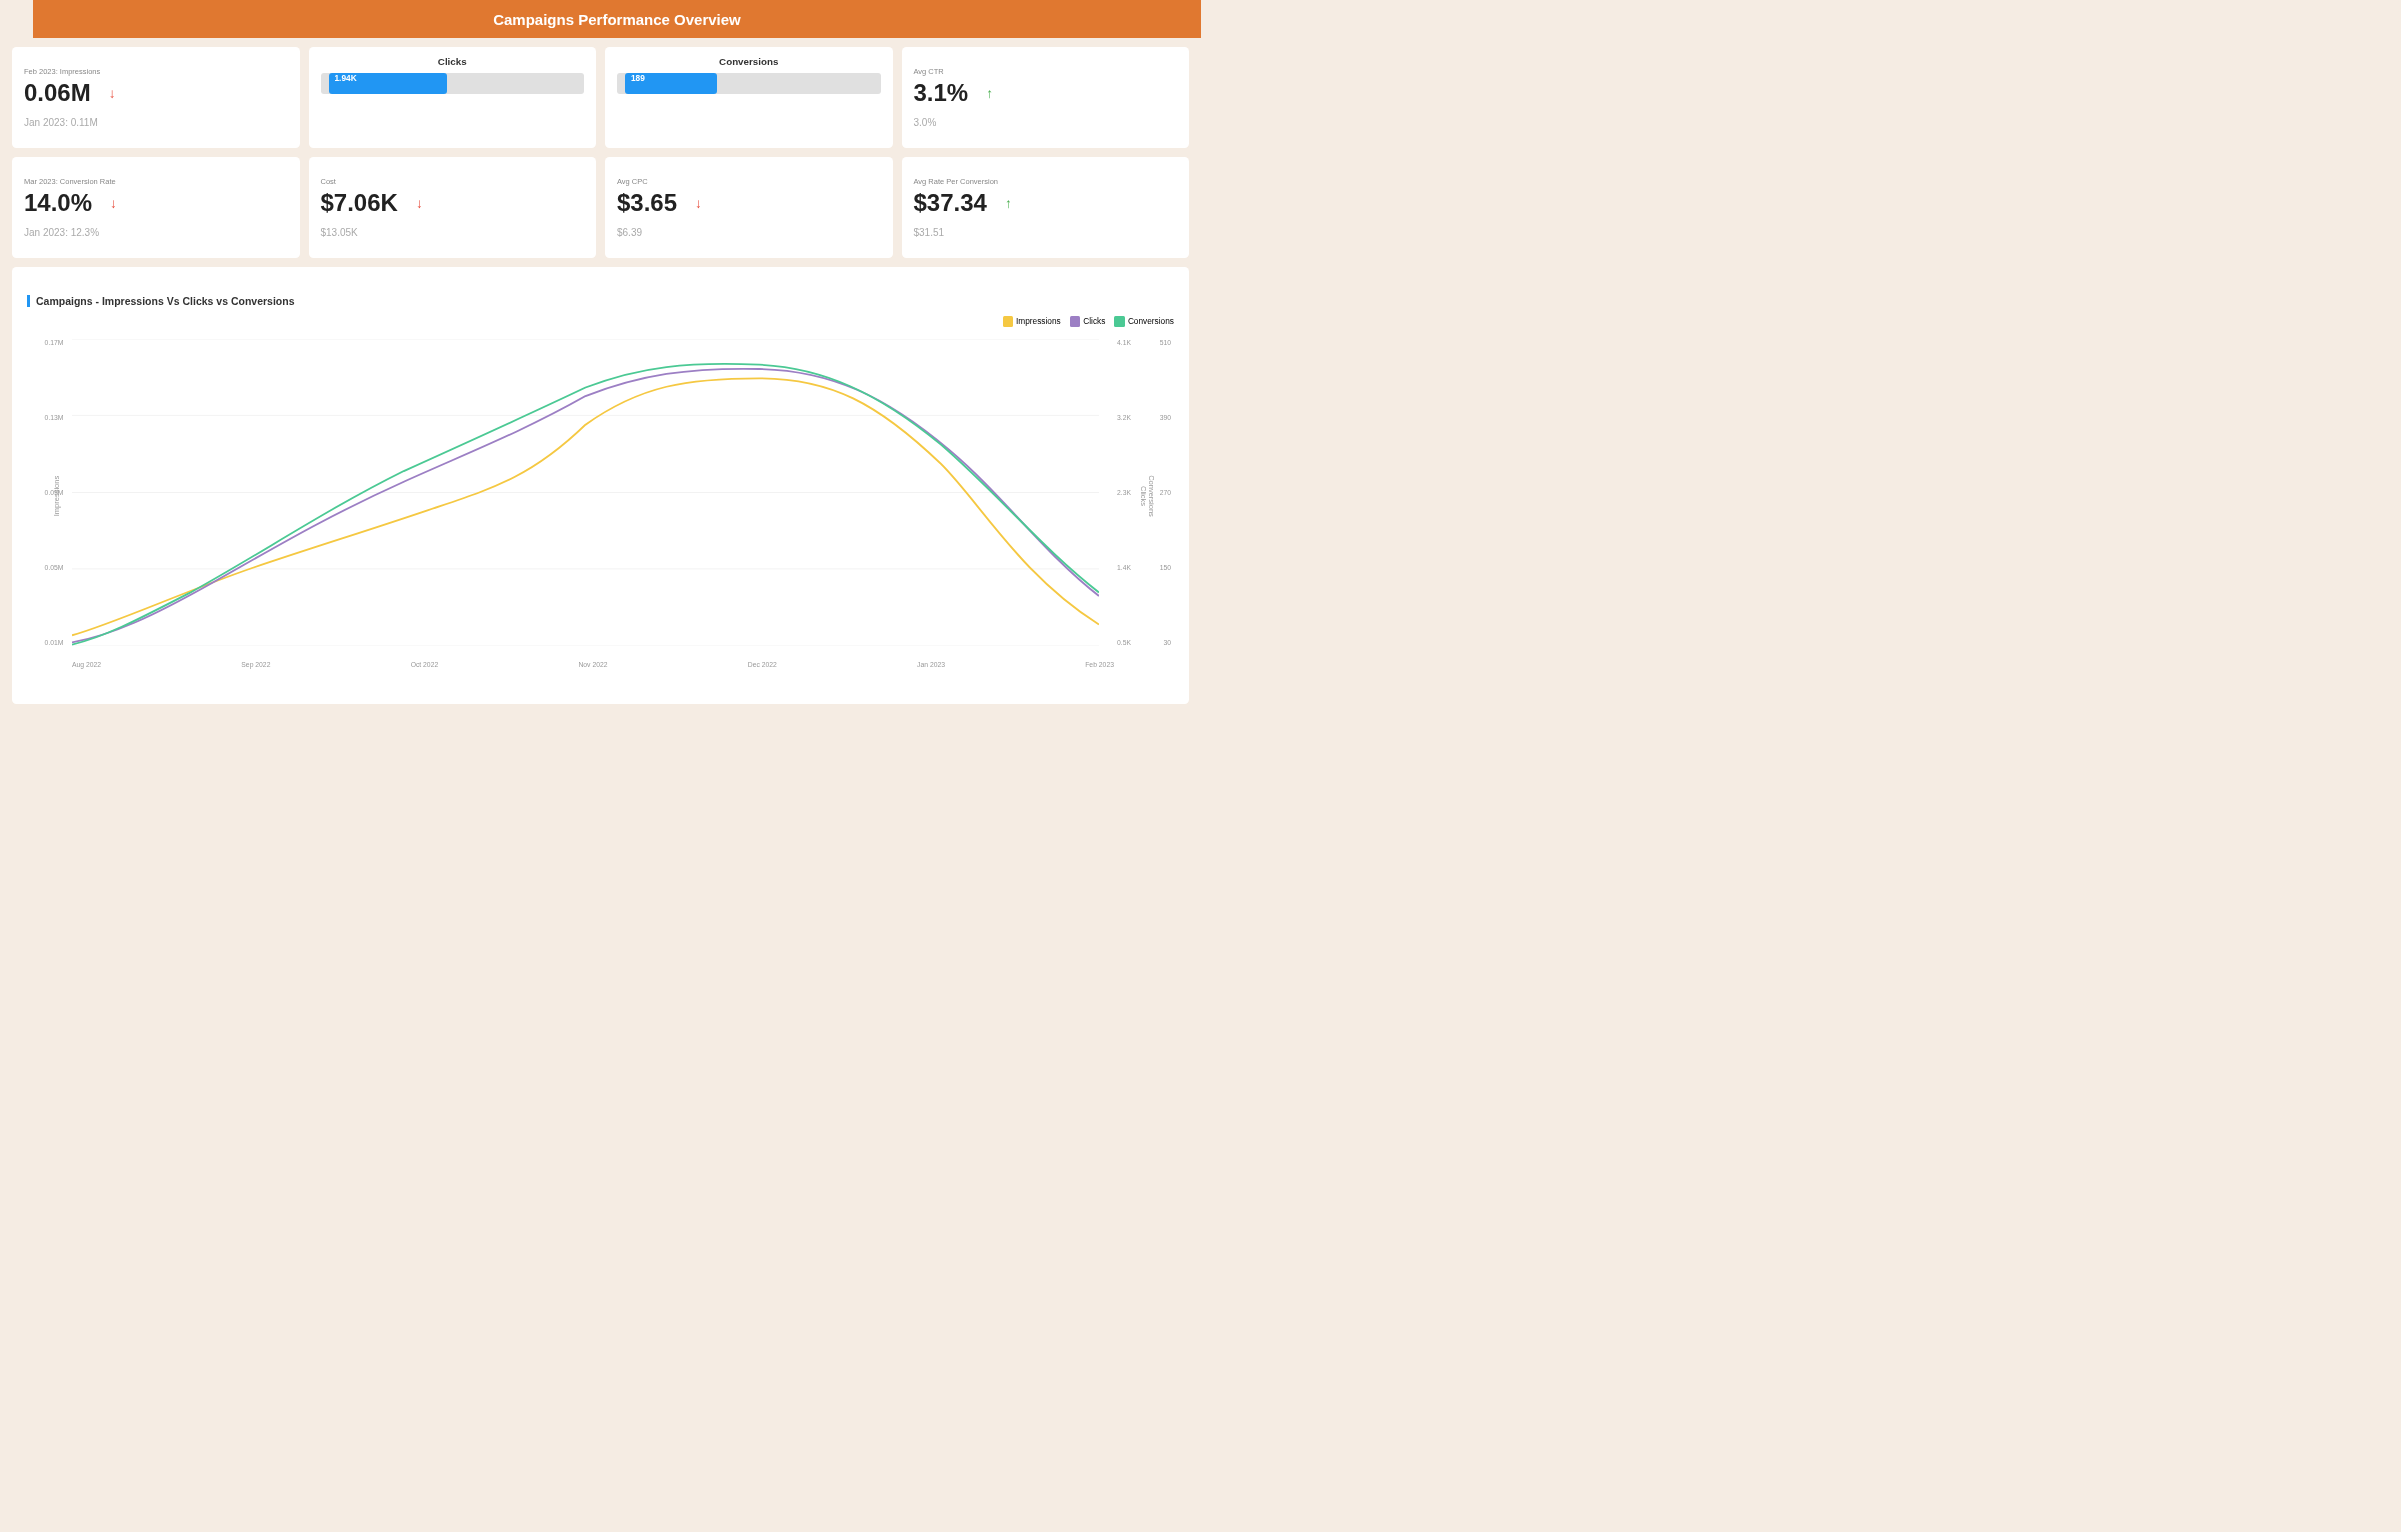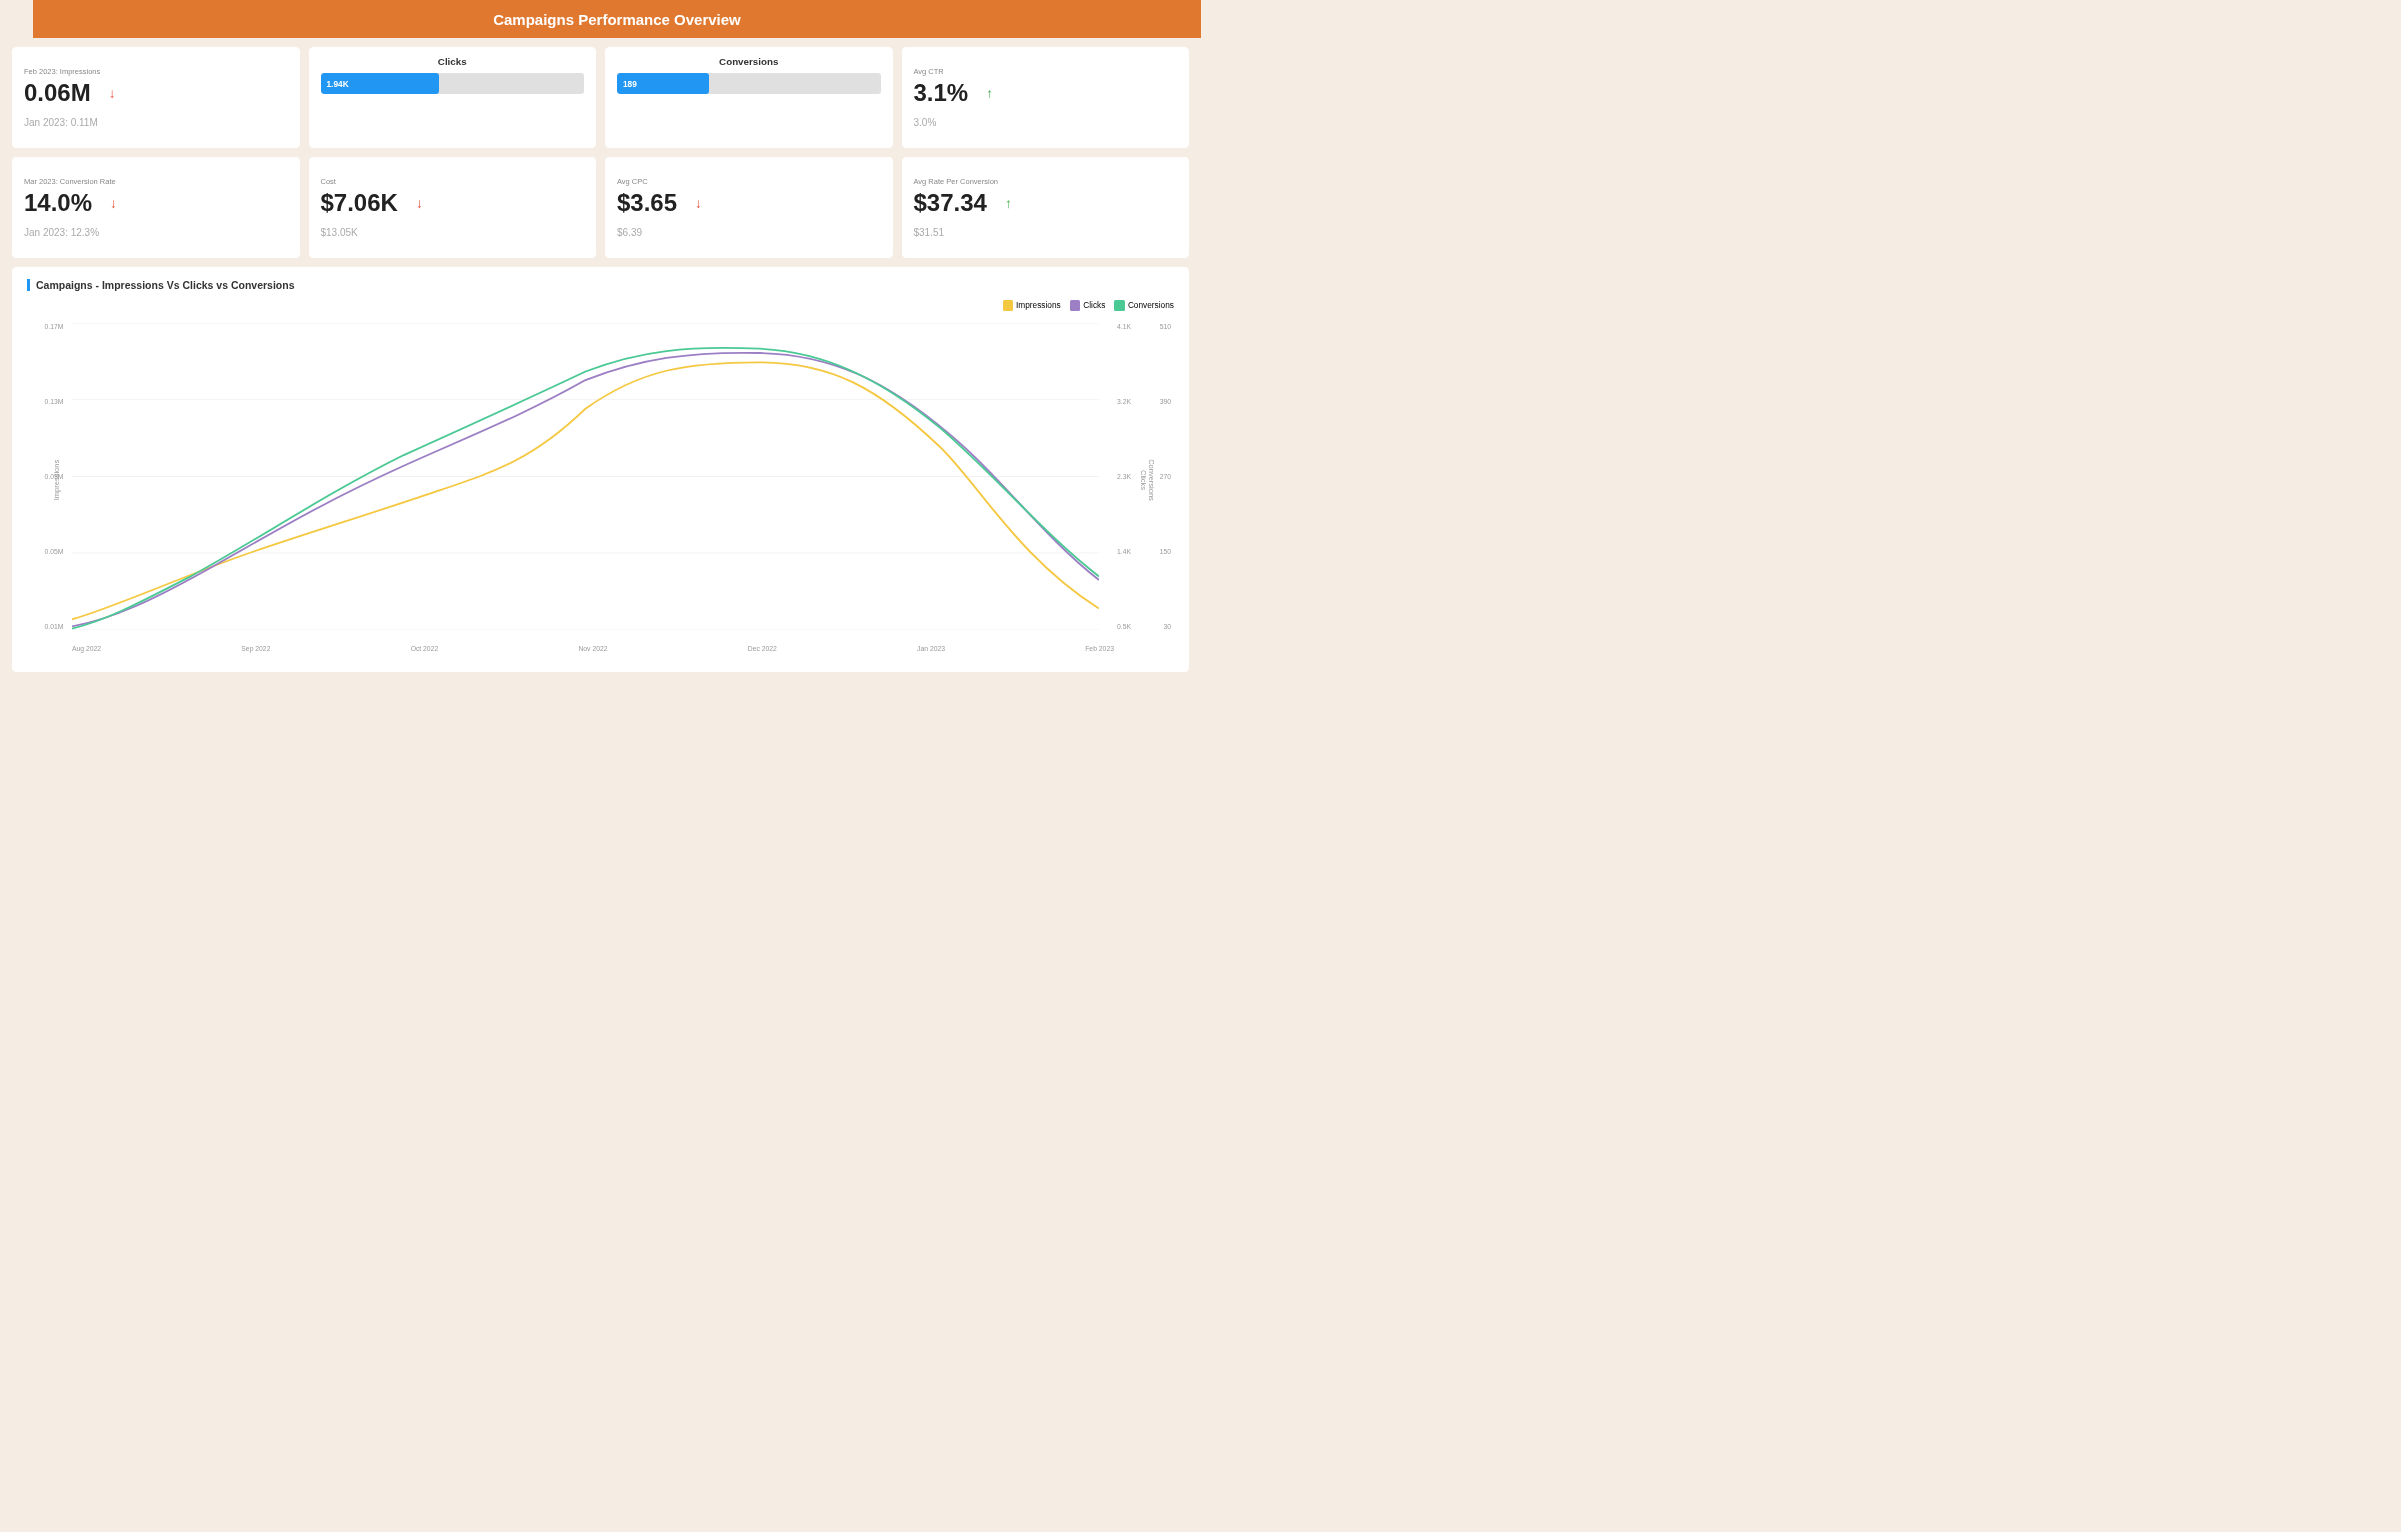--- a/index.html
+++ b/index.html
@@ -82,35 +82,35 @@
       background: #e0e0e0;
       border-radius: 3px;
       overflow: hidden;
     }
 
     .bar-fill {
       height: 100%;
       background: #2196f3;
       border-radius: 3px;
       display: flex;
-      align-items: center;
       padding-left: 6px;
+      margin-left: 8px;
     }
 
     .bar-label {
       font-size: 8.3px;
       font-weight: bold;
       color: white;
     }
 
     .chart-section {
       background: white;
       margin: 0 12px 12px 12px;
       border-radius: 4.5px;
-      padding: 12px 15px;
+      padding: 28px 15px;
     }
 
     .chart-title {
       font-size: 10.5px;
       font-weight: bold;
       color: #333;
       margin-bottom: 9px;
       border-left: 3px solid #2196f3;
       padding-left: 6px;
     }

